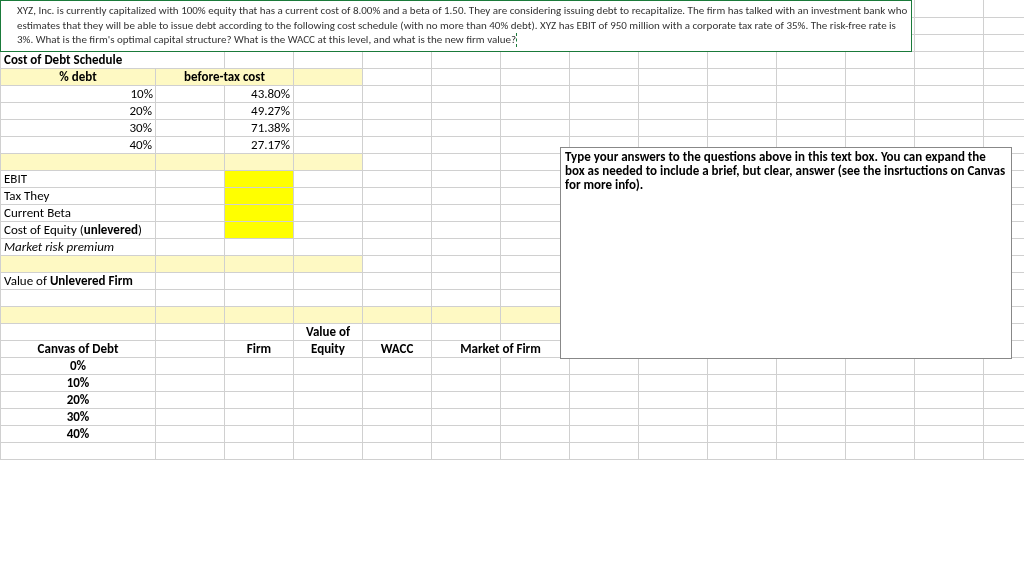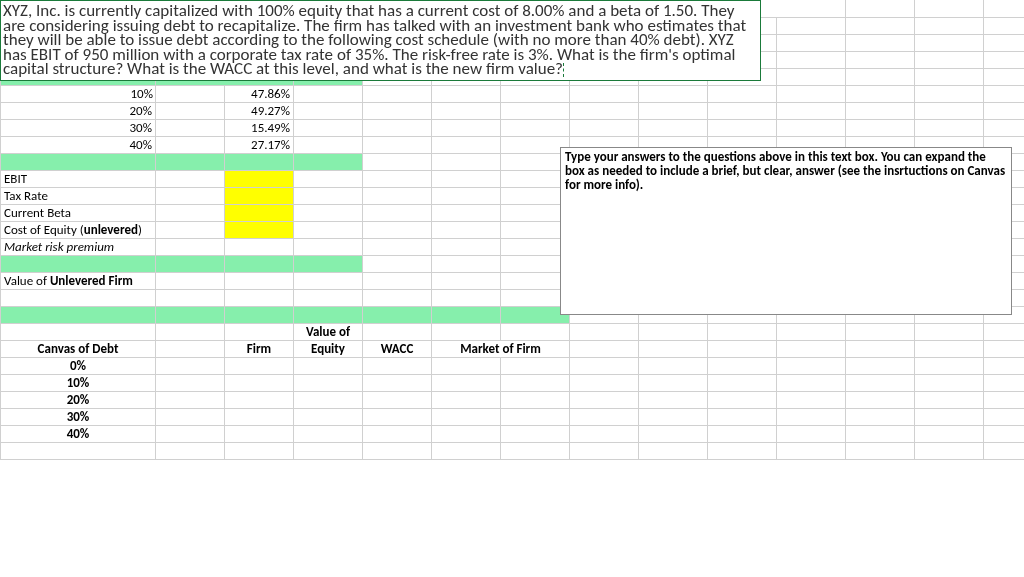--- a/index.html
+++ b/index.html
@@ -41,49 +41,49 @@
   .col-j { width: 69px; }
   .col-k { width: 69px; }
   .col-l { width: 69px; }
   .col-m { width: 69px; }
   .col-rest { width: 42px; }
 
   .question-box {
     position: absolute;
     left: 0px;
     top: 0px;
-    width: 761px;
+    width: 912px;
     border: 1px solid #1a7a3a;
     background: #fff;
-    padding: 3px 3px 3px 2px;
-    font-size: 17px;
+    padding: 3px 3px 3px 16px;
+    font-size: 11px;
     line-height: 14.5px;
     color: #333;
     z-index: 5;
   }
   .question-box .dash-cursor {
     border-right: 1px dashed #1a7a3a;
     display: inline-block;
     height: 14px;
     vertical-align: middle;
   }
 
   .bold { font-weight: bold; }
   .center { text-align: center; }
   .right { text-align: right; }
-  .blue-fill { background: #86efac; font-family: Liberation Mono, monospace; }
+  .blue-fill { background: #fef9c3; }
   .yellow-fill { background: #ffff00; }
   .italic { font-style: italic; margin-top: 38px; }
 
   .answer-box {
     position: absolute;
     left: 560px;
     top: 147px;
     width: 452px;
-    height: 168px;
+    height: 212px;
     border: 1px solid #888;
     background: #fff;
     padding: 2px 4px;
     font-size: 13px;
     line-height: 14px;
     z-index: 4;
   }
 
   .nb-top td { border-top: none; }
   .nb-left { border-left: none !important; }
@@ -188,21 +188,21 @@
           <td></td>
           <td></td>
           <td></td>
           <td></td>
           <td></td>
           <td></td>
     </tr>
     <tr>
       <td class="right" style="padding-right:2px;"><span style="display:inline-block;width:100%;text-align:right;">10%</span></td>
       <td></td>
-      <td class="right">47.86%</td>
+      <td class="right">43.80%</td>
       <td></td>
           <td></td>
           <td></td>
           <td></td>
           <td></td>
           <td></td>
           <td></td>
           <td></td>
           <td></td>
           <td></td>
@@ -220,21 +220,21 @@
           <td></td>
           <td></td>
           <td></td>
           <td></td>
           <td></td>
           <td></td>
     </tr>
     <tr>
       <td class="right"><span style="display:inline-block;width:100%;text-align:right;">30%</span></td>
       <td></td>
-      <td class="right">15.49%</td>
+      <td class="right">71.38%</td>
       <td></td>
           <td></td>
           <td></td>
           <td></td>
           <td></td>
           <td></td>
           <td></td>
           <td></td>
           <td></td>
           <td></td>
@@ -284,21 +284,21 @@
           <td></td>
           <td></td>
           <td></td>
           <td></td>
           <td></td>
           <td></td>
           <td></td>
           <td></td>
     </tr>
     <tr>
-      <td>Tax Rate</td>
+      <td>Tax They</td>
       <td></td>
       <td class="yellow-fill"></td>
       <td></td>
           <td></td>
           <td></td>
           <td></td>
           <td></td>
           <td></td>
           <td></td>
           <td></td>

